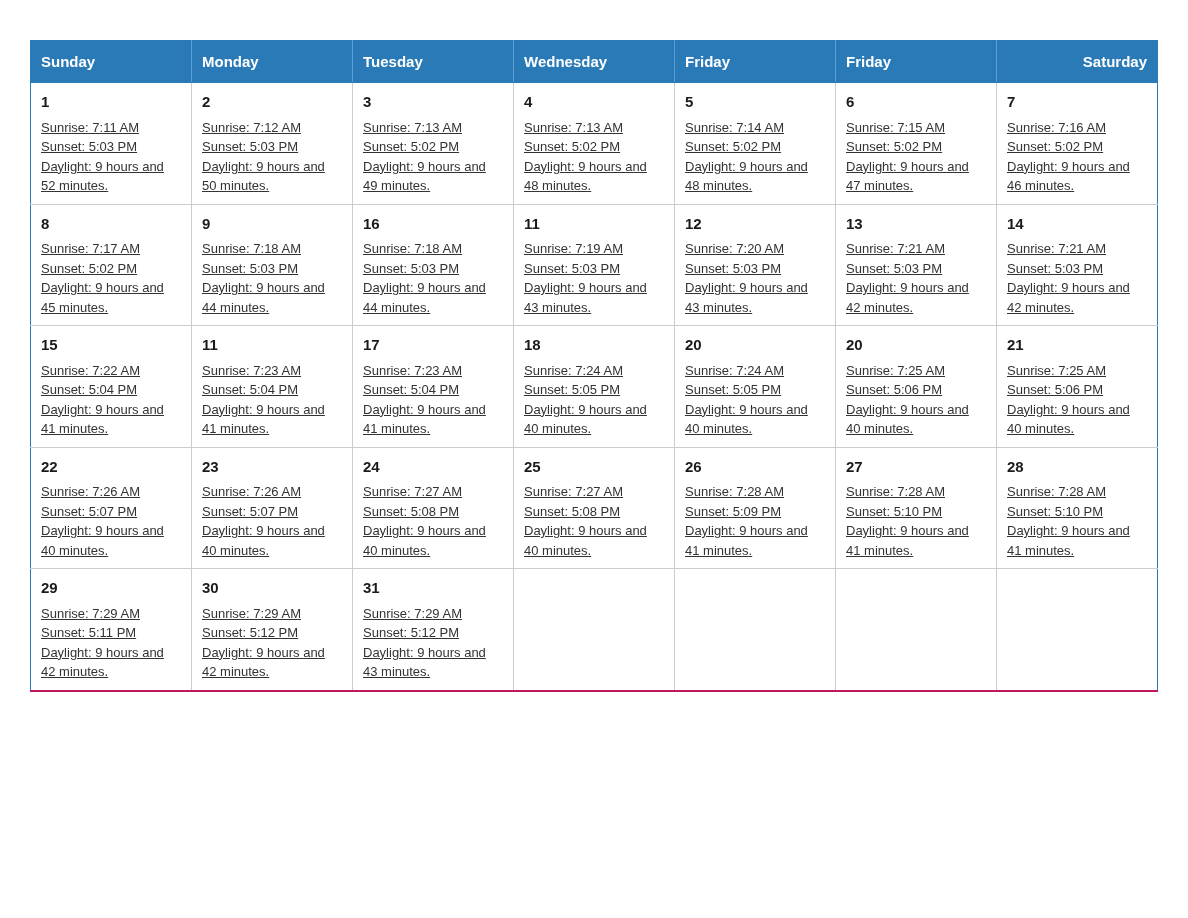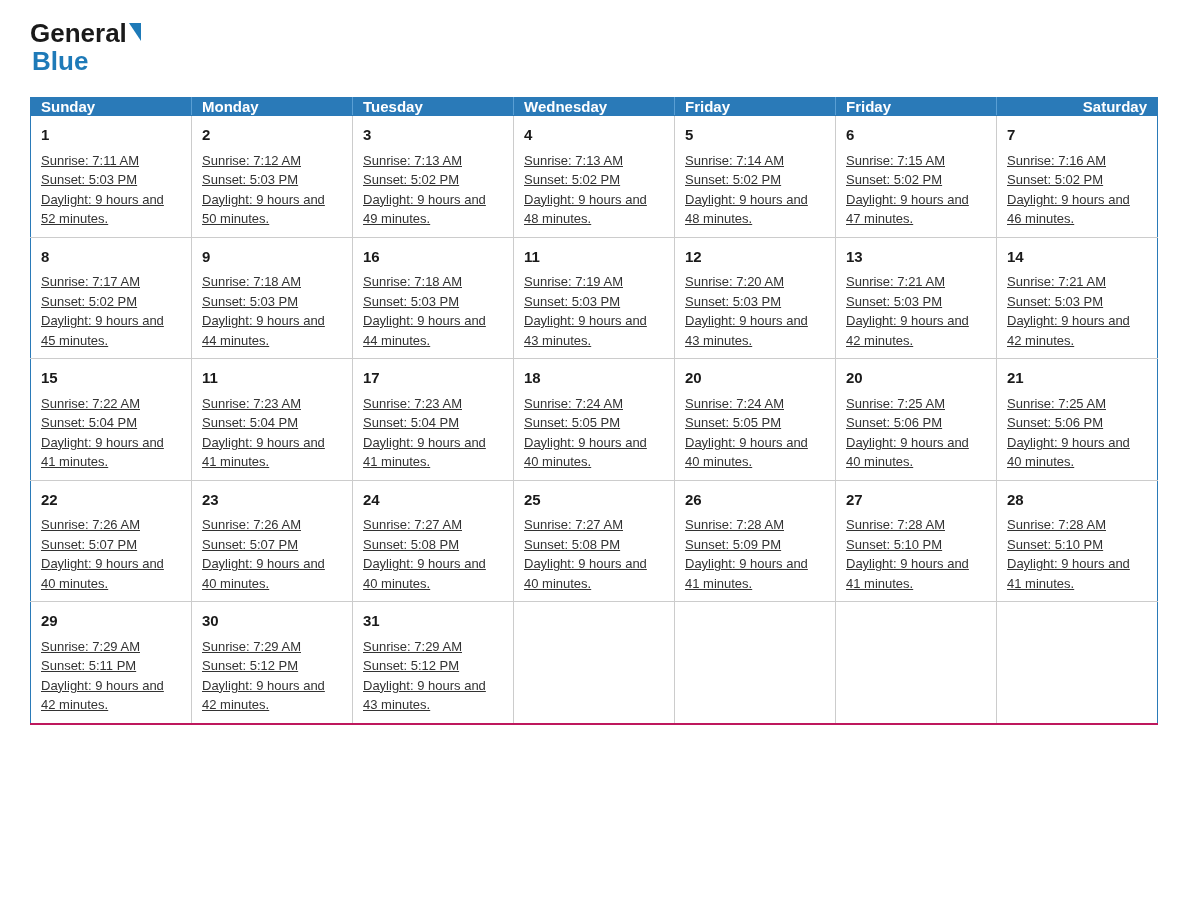--- a/index.html
+++ b/index.html
@@ -69,21 +69,21 @@
     table {
       width: 100%;
       border-collapse: collapse;
       table-layout: fixed;
     }
     thead tr th {
       background-color: #2a7ab8;
       color: #fff;
       font-size: 15px;
       font-weight: bold;
-      padding: 0 10px;
+      padding: 12px 10px;
       text-align: left;
       border: 1px solid #5a9fd4;
     }
     tbody tr td {
       vertical-align: top;
       padding: 8px 10px;
       border: 1px solid #ccc;
       font-size: 13px;
       line-height: 1.5;
       min-height: 90px;
@@ -127,29 +127,20 @@
     }
     
     tbody tr td {
       border-top: 1px solid #aaa;
     }
   </style>
 </head>
 <body>
 
 <div class="header">
-  <div class="logo">
-    <div class="logo-text">
-      <span class="logo-general">General</span>
-      <div class="logo-arrow"></div>
-    </div>
-    <div class="logo-row2">
-      <span class="logo-blue">Blue</span>
-    </div>
-  </div>
 </div>
 
 <table>
   <thead>
     <tr>
     <th>Sunday</th>
         <th>Monday</th>
         <th>Tuesday</th>
         <th>Wednesday</th>
         <th>Friday</th>

